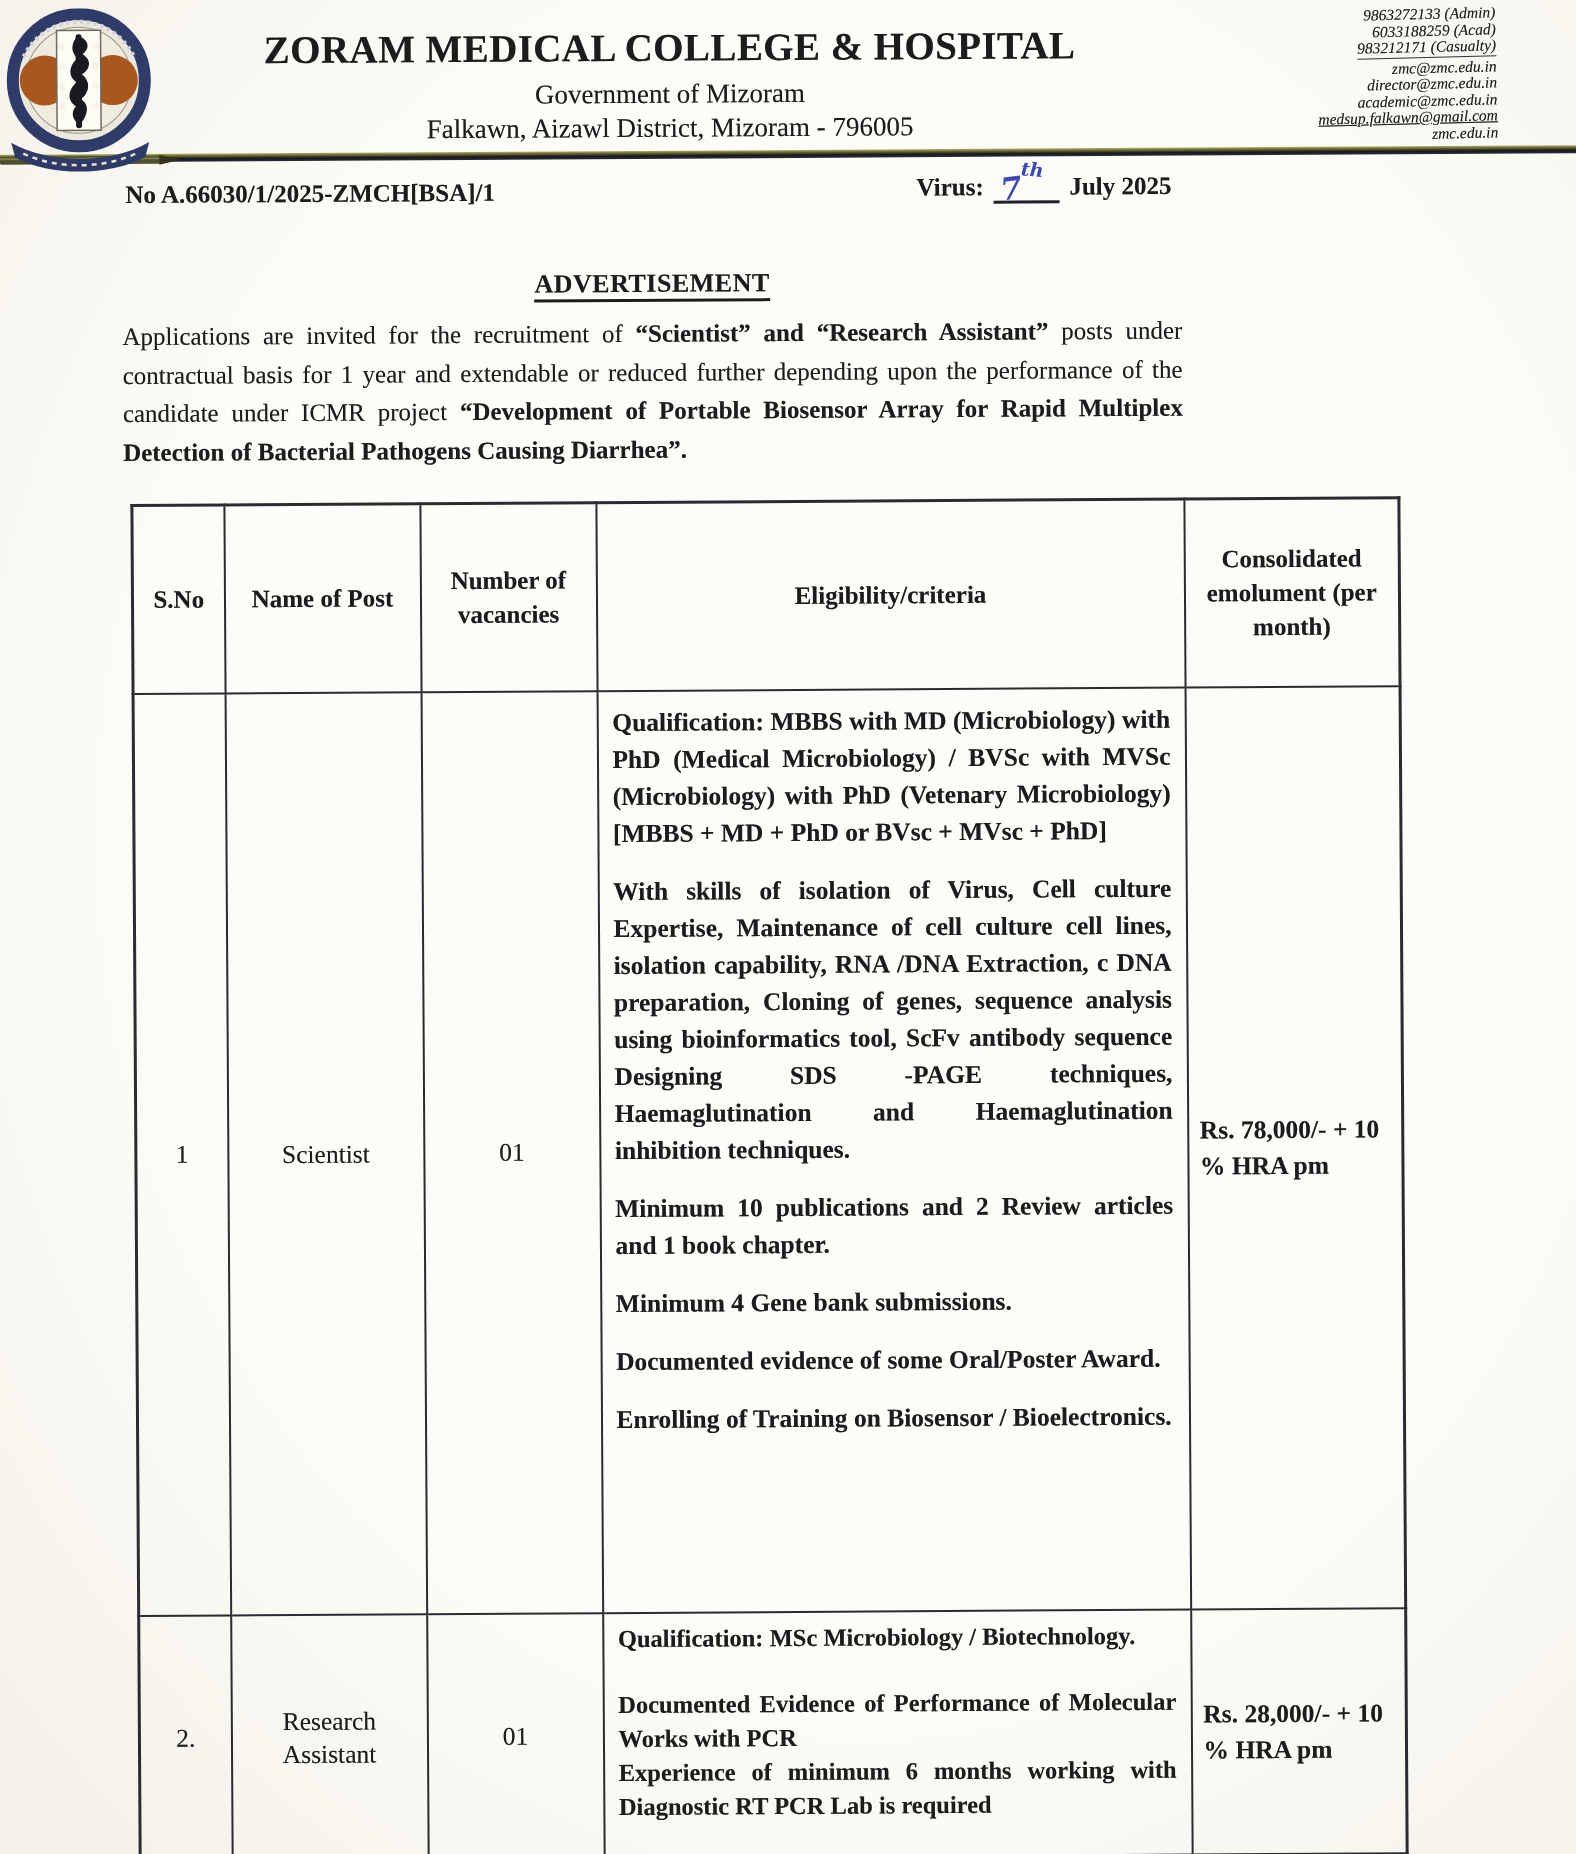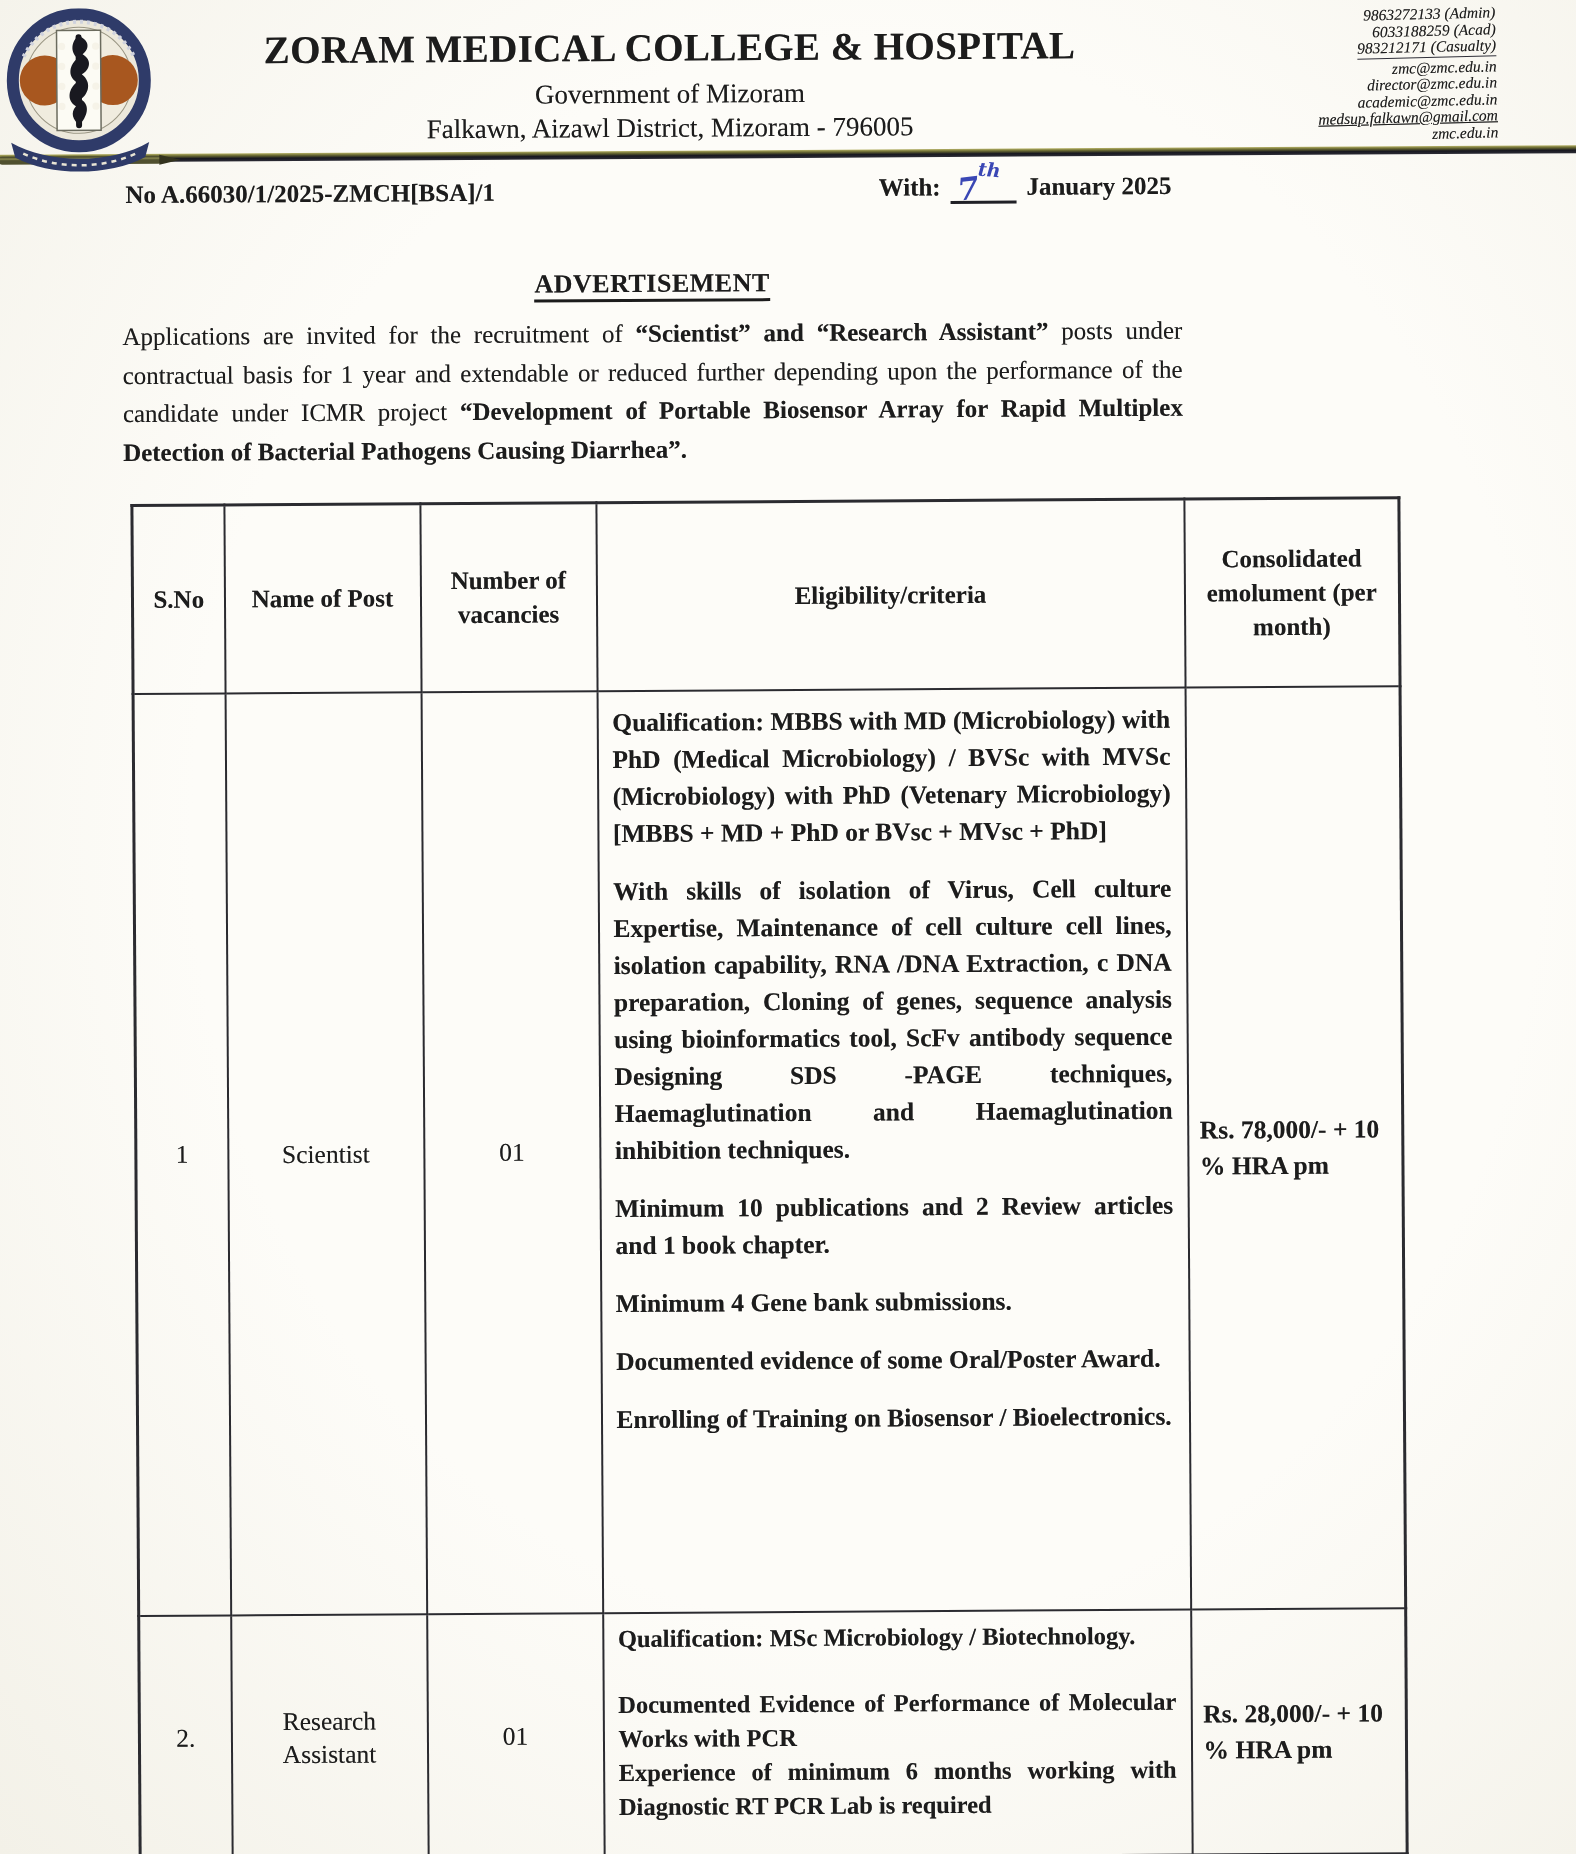--- a/index.html
+++ b/index.html
@@ -107,23 +107,23 @@
         <div>director@zmc.edu.in</div>
         <div>academic@zmc.edu.in</div>
         <div>medsup.falkawn@gmail.com</div>
         <div>zmc.edu.in</div>
       </div>
   </div>
 
   <div class="ref-row">
     <div class="ref-no">No A.66030/1/2025-ZMCH[BSA]/1</div>
     <div class="date-field">
-      <span class="dlabel">With:</span>
+      <span class="dlabel">Virus:</span>
       <span class="hand-slot"><span class="hand"><span>7</span><sup class="hsup">th</sup></span></span>
-      <span class="drest">January 2025</span>
+      <span class="drest">July 2025</span>
     </div>
   </div>
 
   <div class="title-wrap">
     <span class="title">ADVERTISEMENT</span>
   </div>
 
   <p class="intro"><span>Applications are invited for the recruitment of </span><span class="b">“Scientist” and “Research Assistant”</span><span> posts under contractual basis for 1 year and extendable or reduced further depending upon the performance of the candidate under ICMR project </span><span class="b">“Development of Portable Biosensor Array for Rapid Multiplex Detection of Bacterial Pathogens Causing Diarrhea”.</span></p>
 
   <table class="doc-table">

